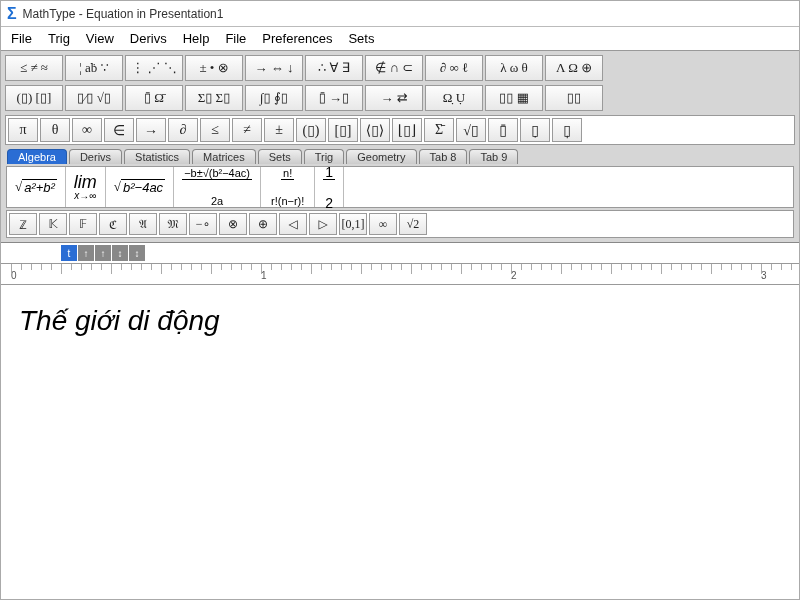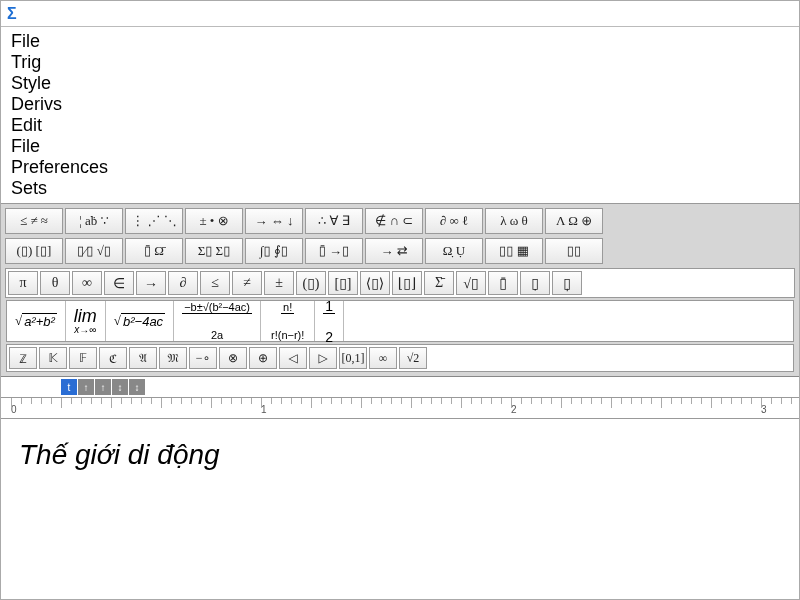--- a/index.html
+++ b/index.html
@@ -1,19 +1,19 @@
 <!DOCTYPE html>
 <html><head>
 <meta charset="utf-8">
 <style>
 * { box-sizing: border-box; margin: 0; padding: 0; font-family: "Segoe UI", Tahoma, sans-serif; }
 body { width: 800px; height: 600px; background: #fff; border: 1px solid #aaa; overflow: hidden; }
 .titlebar { display: flex; align-items: center; height: 26px; padding: 0 6px; font-size: 12px; color: #333; border-bottom: 1px solid #bbb; background: #fff; }
 .titlebar .sigma { color:#1e6fd4; font-weight:bold; font-size:16px; margin-right:6px; }
-.menubar { display: flex; padding: 4px 10px; font-size: 18px; border-bottom: 1px solid #999; flex-direction: column; }
+.menubar { display: flex; gap: 16px; padding: 4px 10px; font-size: 13px; border-bottom: 1px solid #999; }
 .menubar span { cursor: default; }
 .toolbars { background: #d6d6d6; border-bottom: 1px solid #888; padding: 2px; }
 .btnrow { display: flex; gap: 2px; padding: 2px; }
 .tbtn { background: linear-gradient(#fdfdfd,#e8e8e8); border: 1px solid #9a9a9a; font-size: 12px; display: flex; align-items: center; justify-content: center; color:#222; font-family: "Cambria Math", serif; }
 .row1 .tbtn { width: 58px; height: 26px; font-size:13px; }
 .row2 .tbtn { width: 58px; height: 26px; font-size:13px; }
 .row3 .tbtn { width: 30px; height: 24px; font-size:14px; }
 .row3 { background:#fff; border:1px solid #999; margin:2px; padding:2px; }
 .tabbar { display:flex; gap:2px; padding:2px 4px; font-size:11px; }
 .tab { background:linear-gradient(#eee,#ccc); border:1px solid #888; border-bottom:none; padding:1px 10px; border-radius:4px 4px 0 0; color:#333; }
@@ -32,28 +32,29 @@
 .frac .n { border-bottom:1px solid #000; padding:0 2px; }
 .frac .d { padding:0 2px; }
 .lim { display:inline-flex; flex-direction:column; align-items:center; line-height:1; font-size:18px; }
 .lim .s { font-size:10px; font-style:italic; }
 </style>
 </head>
 <body>
 
 <div class="titlebar">
   <span class="sigma">Σ</span>
+  <span>MathType - Equation in Presentation1</span>
 </div>
 
 <div class="menubar">
   <span>File</span>
   <span>Trig</span>
-  <span>Style</span>
+  <span>View</span>
   <span>Derivs</span>
-  <span>Edit</span>
+  <span>Help</span>
   <span>File</span>
   <span>Preferences</span>
   <span>Sets</span>
 </div>
 
 <div class="toolbars">
   <div class="btnrow row1" id="r1">
       <div class="tbtn">≤ ≠ ≈</div>
       <div class="tbtn">¦ aḃ ∵</div>
       <div class="tbtn">⋮ ⋰ ⋱</div>
@@ -91,20 +92,31 @@
       <div class="tbtn">[▯]</div>
       <div class="tbtn">⟨▯⟩</div>
       <div class="tbtn">⌊▯⌋</div>
       <div class="tbtn">Σ̄</div>
       <div class="tbtn">√▯</div>
       <div class="tbtn">▯̄</div>
       <div class="tbtn">▯̣</div>
       <div class="tbtn">▯̩</div>
     </div>
 
+  <div class="tabbar" id="tabs">
+      <div class="tab active">Algebra</div>
+      <div class="tab">Derivs</div>
+      <div class="tab">Statistics</div>
+      <div class="tab">Matrices</div>
+      <div class="tab">Sets</div>
+      <div class="tab">Trig</div>
+      <div class="tab">Geometry</div>
+      <div class="tab">Tab 8</div>
+      <div class="tab">Tab 9</div>
+    </div>
 
   <div class="tplrow">
     <div class="tpl">√<span style="border-top:1px solid #000;padding:0 2px;">a²+b²</span></div>
     <div class="tpl">
         <span class="lim">
           <span>lim</span>
           <span class="s">x→∞</span>
         </span>
       </div>
     <div class="tpl">√<span style="border-top:1px solid #000;padding:0 2px;">b²−4ac</span></div>

